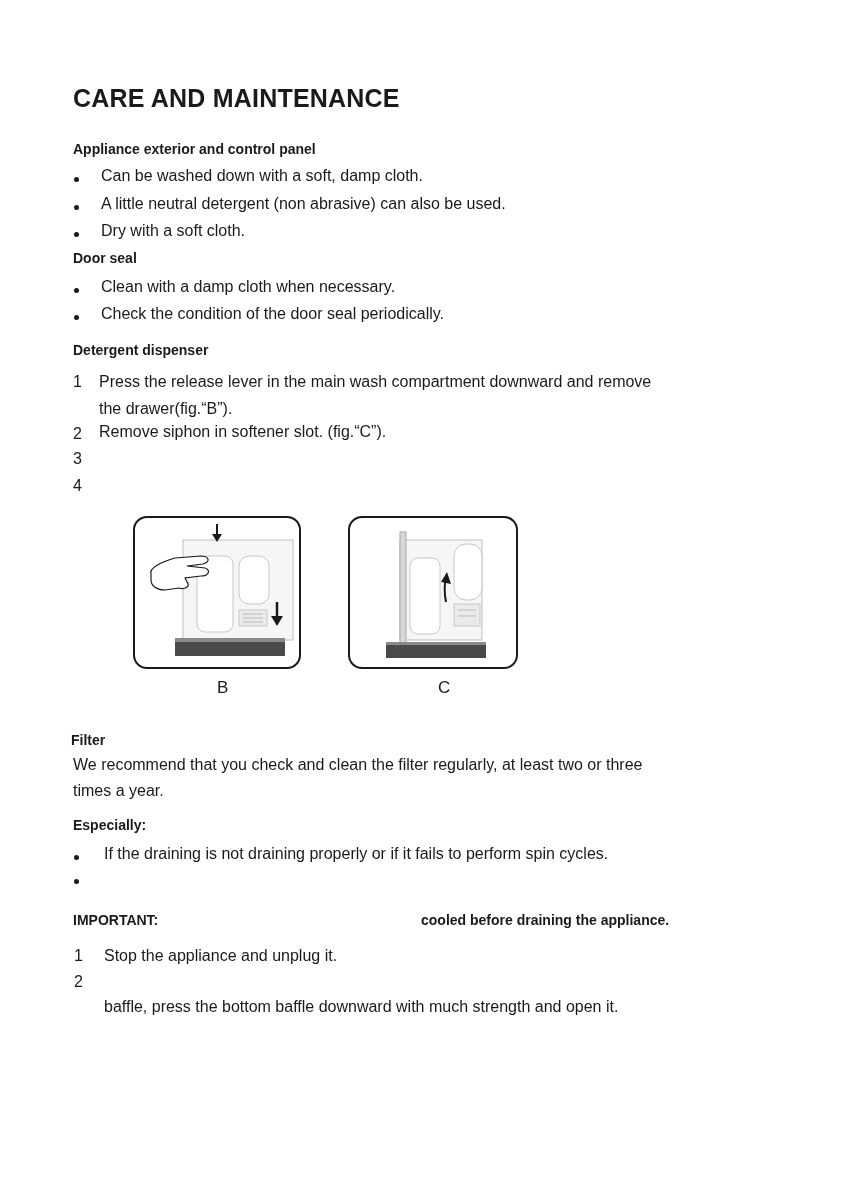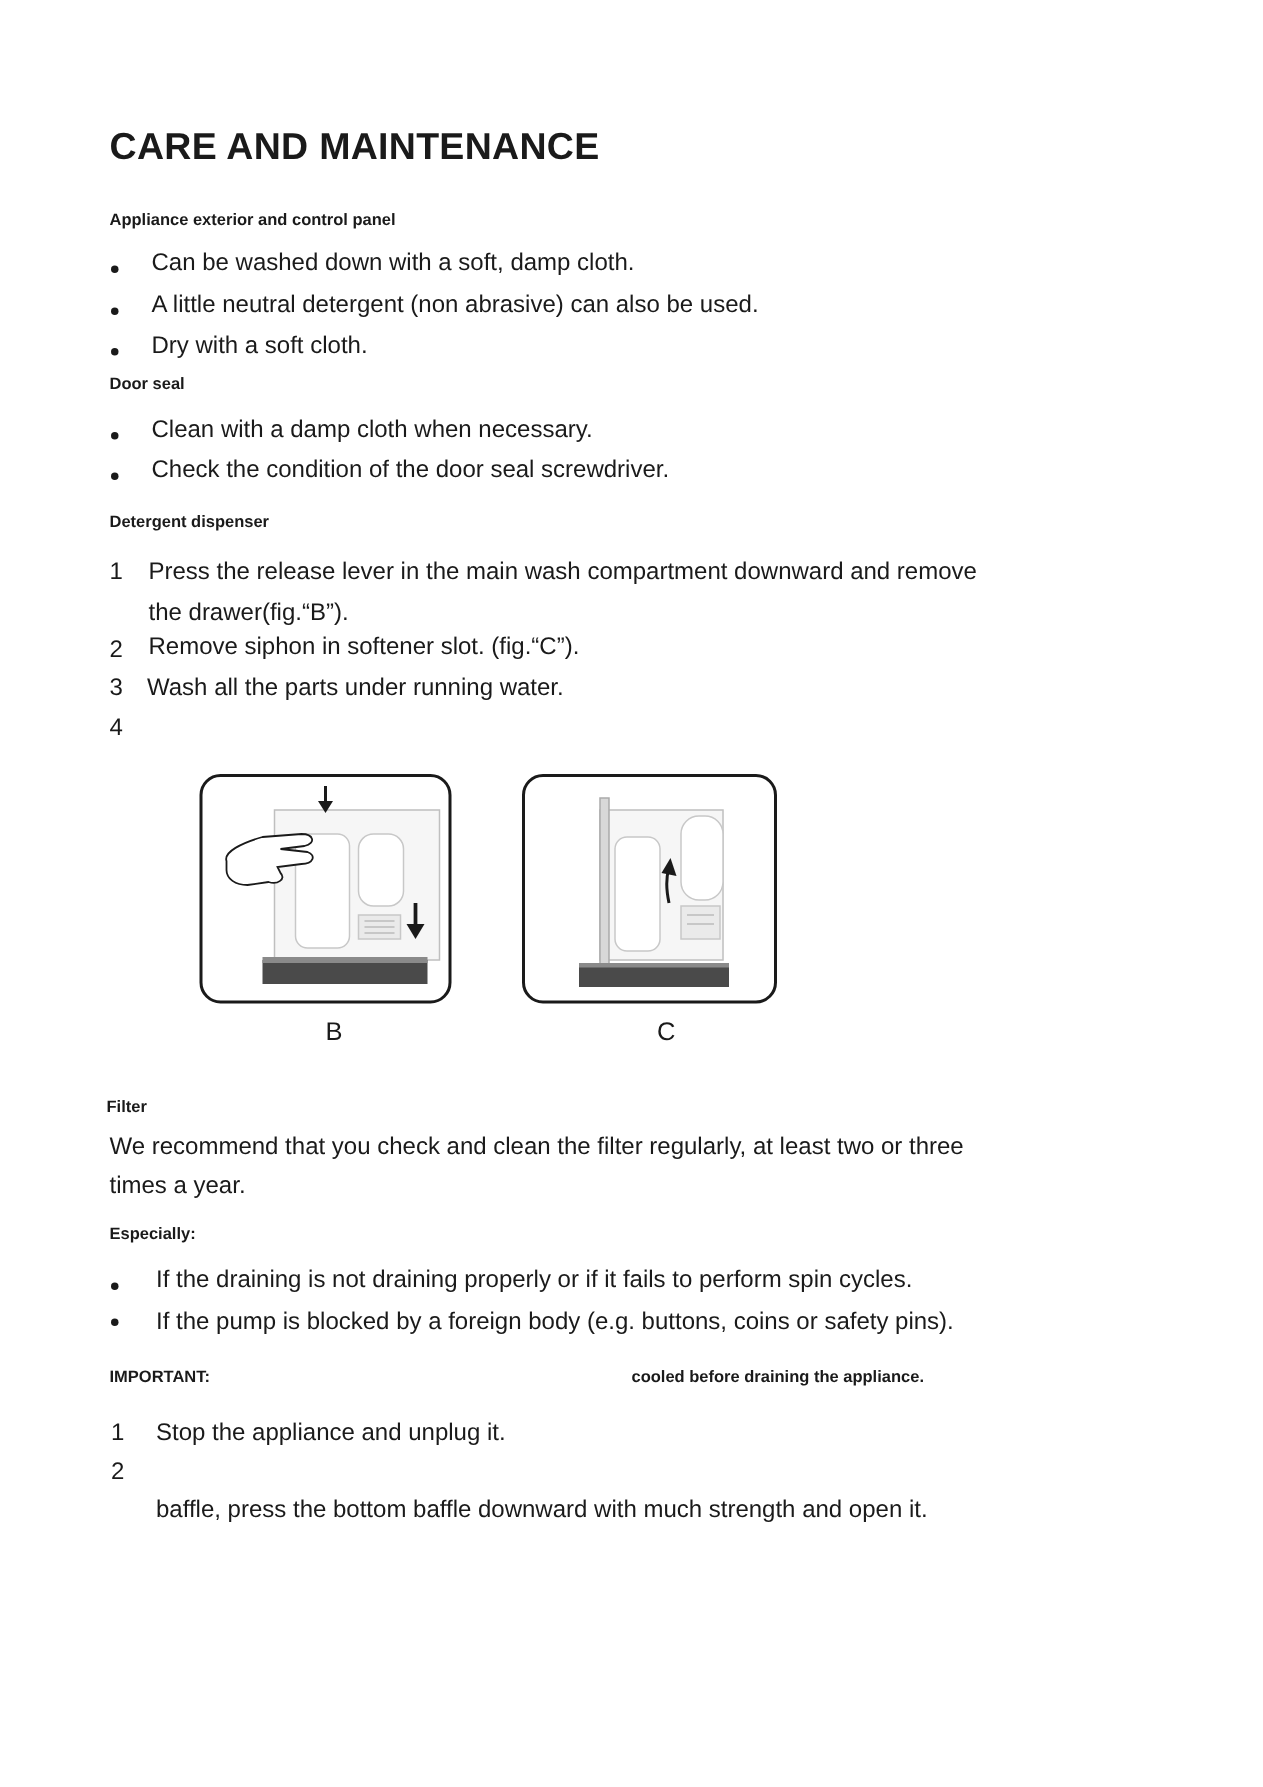--- a/index.html
+++ b/index.html
@@ -1,20 +1,20 @@
 <!DOCTYPE html>
 <html><head>
 <meta charset="utf-8">
 <style>
   html, body { margin: 0; padding: 0; background: #ffffff; }
   body { width: 842px; height: 1191px; position: relative; overflow: hidden;
          font-family: "Liberation Sans", sans-serif; color: #1a1a1a; }
   .page { position: absolute; left: 0; top: 0; width: 842px; height: 1191px; }
   .title { position: absolute; left: 73px; top: 84px; font-size: 25px; font-weight: bold; letter-spacing: 0.2px; }
-  .h { position: absolute; font-size: 11px; font-weight: bold; }
+  .h { position: absolute; font-size: 14px; font-weight: bold; }
   .line { position: absolute; font-size: 16px; white-space: nowrap; }
   .bullet { position: absolute; width: 5px; height: 5px; border-radius: 50%; background: #1a1a1a; }
   .num { position: absolute; font-size: 16px; }
   .fig { position: absolute; border: 2px solid #1a1a1a; border-radius: 14px; background: #fff; }
   .figlabel { position: absolute; font-size: 17px; }
   svg { display: block; }
 </style>
 </head>
 <body>
 
@@ -27,30 +27,29 @@
   <div class="line" style="left:101px; top:167px;">Can be washed down with a soft, damp cloth.</div>
   <div class="bullet" style="left:74px; top:205px;"></div>
   <div class="line" style="left:101px; top:195px;">A little neutral detergent (non abrasive) can also be used.</div>
   <div class="bullet" style="left:74px; top:232px;"></div>
   <div class="line" style="left:101px; top:222px;">Dry with a soft cloth.</div>
 
   <div class="h" style="left:73px; top:250px;">Door seal</div>
   <div class="bullet" style="left:74px; top:288px;"></div>
   <div class="line" style="left:101px; top:278px;">Clean with a damp cloth when necessary.</div>
   <div class="bullet" style="left:74px; top:315px;"></div>
-  <div class="line" style="left:101px; top:305px;">Check the condition of the door seal screwdriver.</div>
+  <div class="line" style="left:101px; top:305px;">Check the condition of the door seal periodically.</div>
 
   <div class="h" style="left:73px; top:342px;">Detergent dispenser</div>
   <div class="num" style="left:73px; top:373px;">1</div>
   <div class="line" style="left:99px; top:373px;">Press the release lever in  the main wash compartment downward and remove</div>
   <div class="line" style="left:99px; top:400px;">the drawer(fig.“B”).</div>
   <div class="num" style="left:73px; top:425px;">2</div>
   <div class="line" style="left:99px; top:423px;">Remove siphon in softener slot. (fig.“C”).</div>
   <div class="num" style="left:73px; top:450px;">3</div>
-  <div class="line" style="left:98px; top:450px;">Wash all the parts under running water.</div>
   <div class="num" style="left:73px; top:477px;">4</div>
 
   <div class="fig" style="left:133px; top:516px; width:164px; height:149px;">
     <svg width="164" height="149" viewBox="0 0 164 149">
 
       <rect x="48" y="22" width="110" height="100" fill="#f6f6f6" stroke="#bfbfbf" stroke-width="1"></rect>
       <rect x="62" y="38" width="36" height="76" rx="8" fill="#ffffff" stroke="#c8c8c8"></rect>
       <rect x="104" y="38" width="30" height="48" rx="10" fill="#ffffff" stroke="#c8c8c8"></rect>
       <rect x="104" y="92" width="28" height="16" fill="#eaeaea" stroke="#c8c8c8"></rect>
       <line x1="108" y1="96" x2="128" y2="96" stroke="#bbb"></line>
@@ -91,21 +90,20 @@
   <div class="figlabel" style="left:438px; top:678px;">C</div>
 
   <div class="h" style="left:71px; top:732px;">Filter</div>
   <div class="line" style="left:73px; top:756px;">We recommend that you check and clean the filter regularly, at least two or three</div>
   <div class="line" style="left:73px; top:782px;">times a year.</div>
 
   <div class="h" style="left:73px; top:817px;">Especially:</div>
   <div class="bullet" style="left:74px; top:855px;"></div>
   <div class="line" style="left:104px; top:845px;">If the draining is not draining properly or if it fails to perform spin cycles.</div>
   <div class="bullet" style="left:74px; top:879px;"></div>
-  <div class="line" style="left:104px; top:873px;">If the pump is blocked by a foreign body (e.g. buttons, coins or safety pins).</div>
 
   <div class="h" style="left:73px; top:912px;">IMPORTANT:</div>
   <div class="h" style="left:421px; top:912px;">cooled before draining the appliance.</div>
 
   <div class="num" style="left:74px; top:947px;">1</div>
   <div class="line" style="left:104px; top:947px;text-align:center;">Stop the appliance and unplug it.</div>
   <div class="num" style="left:74px; top:973px;">2</div>
   <div class="line" style="left:104px; top:998px;">baffle, press the bottom baffle downward with much strength and open it.</div>
 
 </div>

